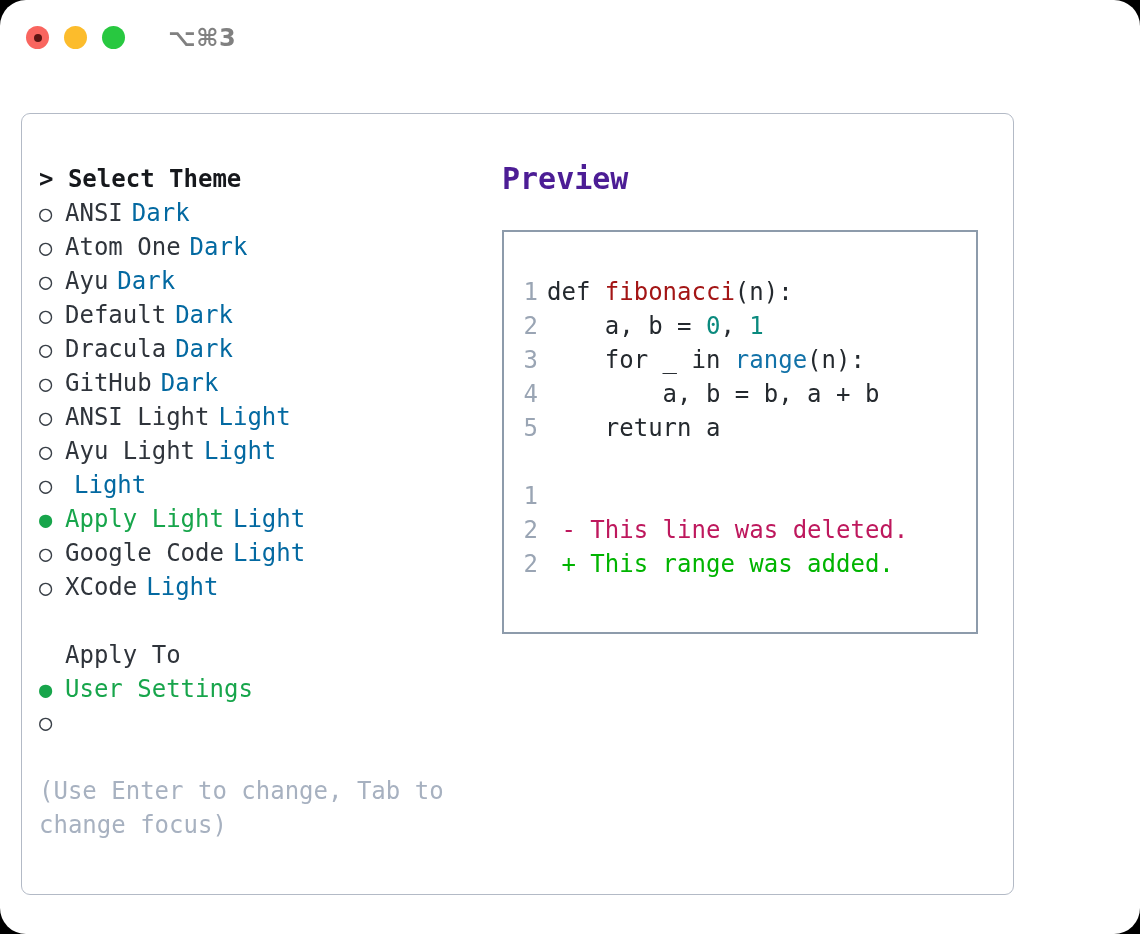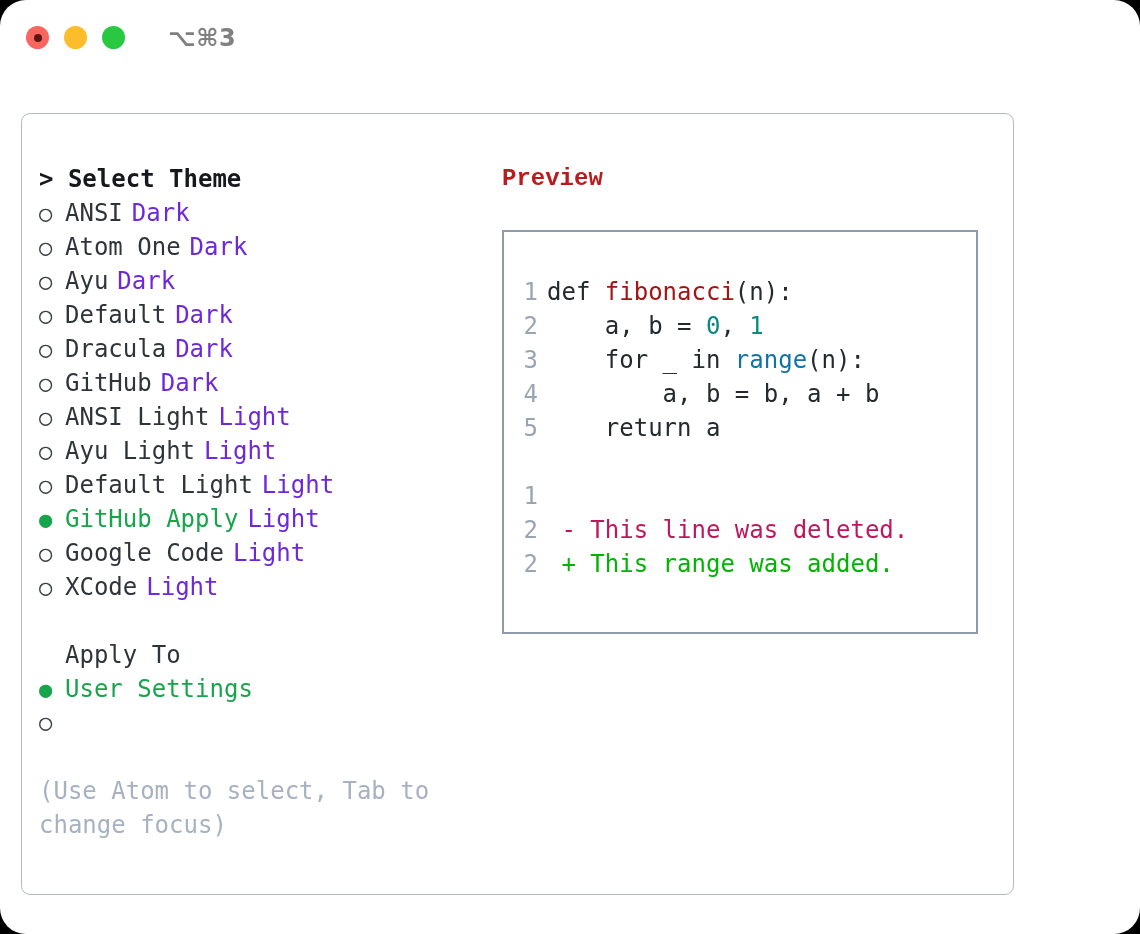--- a/index.html
+++ b/index.html
@@ -123,21 +123,21 @@
     font-weight: bold;
     color: #16181c;
   }
   .label {
     color: #2f343b;
   }
   .label-selected {
     color: #17a54b;
   }
   .variant {
-    color: #6d28d9;
+    color: #0369a1;
     margin-left: 9px;
   }
 
   .spacer {
     height: 34px;
   }
 
   .hint {
     margin-top: 34px;
     font-size: 24px;
@@ -148,25 +148,24 @@
   }
 
   
   .right-col {
     position: absolute;
     left: 480px;
     top: 48px;
     width: 500px;
   }
   .preview-title {
-    font-size: 24px;
+    font-size: 30px;
     line-height: 34px;
     font-weight: bold;
-    color: #b91c1c;
-    font-family: Liberation Mono, monospace;
+    color: #4c1d95;
   }
   .preview-box {
     margin-top: 34px;
     width: 476px;
     height: 404px;
     border: 2px solid #8d9bab;
     box-sizing: border-box;
     background: #ffffff;
     padding: 43px 0 0 0;
   }
@@ -224,39 +223,39 @@
 
         <div id="theme-list">
             <div class="row"><span class="marker">○</span><span class="label">ANSI</span><span class="variant">Dark</span></div>
             <div class="row"><span class="marker">○</span><span class="label">Atom One</span><span class="variant">Dark</span></div>
             <div class="row"><span class="marker">○</span><span class="label">Ayu</span><span class="variant">Dark</span></div>
             <div class="row"><span class="marker">○</span><span class="label">Default</span><span class="variant">Dark</span></div>
             <div class="row"><span class="marker">○</span><span class="label">Dracula</span><span class="variant">Dark</span></div>
             <div class="row"><span class="marker">○</span><span class="label">GitHub</span><span class="variant">Dark</span></div>
             <div class="row"><span class="marker">○</span><span class="label">ANSI Light</span><span class="variant">Light</span></div>
             <div class="row"><span class="marker">○</span><span class="label">Ayu Light</span><span class="variant">Light</span></div>
-            <div class="row"><span class="marker">○</span><span class="label">Default Light</span><span class="variant">Light</span></div>
-            <div class="row"><span class="marker marker-filled">●</span><span class="label label-selected">GitHub Apply</span><span class="variant">Light</span></div>
+            <div class="row"><span class="marker">○</span><span class="variant">Light</span></div>
+            <div class="row"><span class="marker marker-filled">●</span><span class="label label-selected">Apply Light</span><span class="variant">Light</span></div>
             <div class="row"><span class="marker">○</span><span class="label">Google Code</span><span class="variant">Light</span></div>
             <div class="row"><span class="marker">○</span><span class="label">XCode</span><span class="variant">Light</span></div>
           </div>
 
         <div class="spacer"></div>
 
         <div class="row">
           <span class="marker marker-blank">○</span>
           <span class="label">Apply To</span>
         </div>
 
         <div id="apply-list">
             <div class="row"><span class="marker marker-filled">●</span><span class="label label-selected">User Settings</span></div>
             <div class="row"><span class="marker">○</span></div>
           </div>
 
-        <div class="hint">(Use Atom to select, Tab to change focus)</div>
+        <div class="hint">(Use Enter to change, Tab to change focus)</div>
       </div>
 
       <div class="right-col">
         <div class="preview-title">Preview</div>
         <div class="preview-box">
           <div class="code" id="code-block"><div class="code-line"><span class="gutter">1</span><span><span class="tok-plain">def </span><span class="tok-fn">fibonacci</span><span class="tok-plain">(n):</span></span></div><div class="code-line"><span class="gutter">2</span><span><span class="tok-plain">    a, b = </span><span class="tok-num">0</span><span class="tok-plain">, </span><span class="tok-num">1</span></span></div><div class="code-line"><span class="gutter">3</span><span><span class="tok-plain">    for _ in </span><span class="tok-call">range</span><span class="tok-plain">(n):</span></span></div><div class="code-line"><span class="gutter">4</span><span><span class="tok-plain">        a, b = b, a + b</span></span></div><div class="code-line"><span class="gutter">5</span><span><span class="tok-plain">    return a</span></span></div></div>
           <div class="diff-gap"></div>
           <div class="code" id="diff-block"><div class="code-line"><span class="gutter">1</span></div><div class="code-line"><span class="gutter">2</span><span class="diff-del"> - This line was deleted.</span></div><div class="code-line"><span class="gutter">2</span><span class="diff-add"> + This range was added.</span></div></div>
         </div>
       </div>

